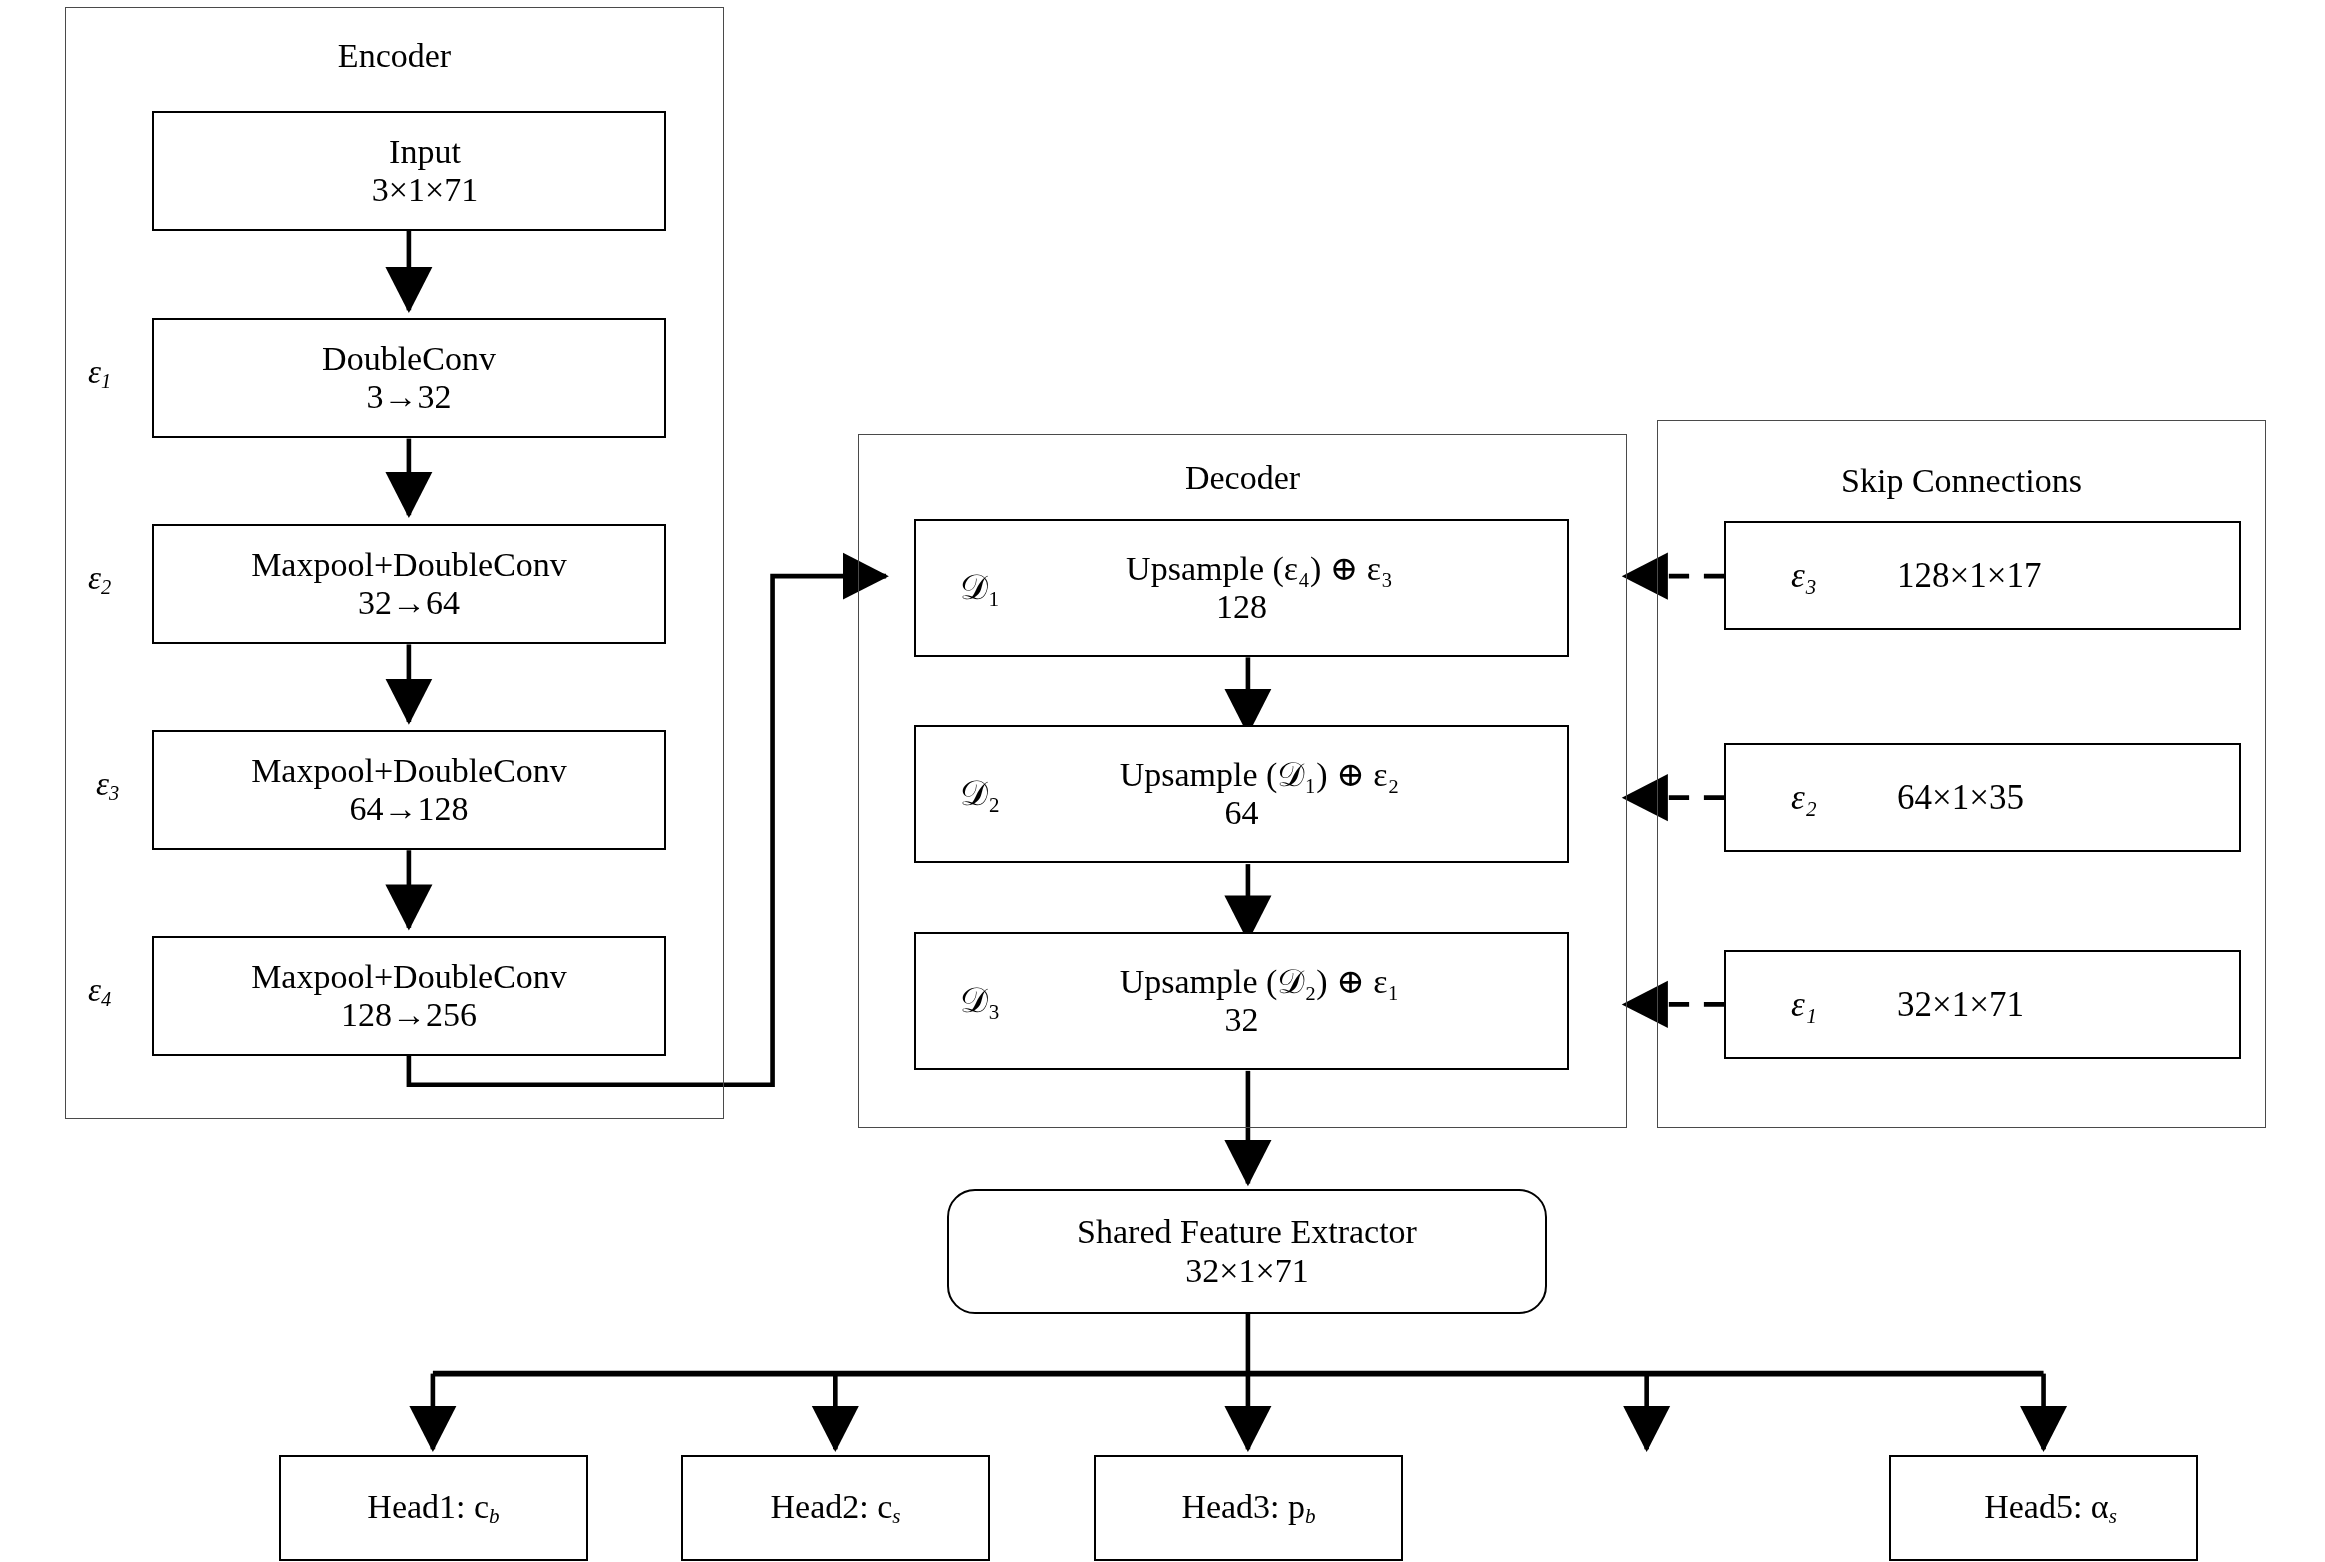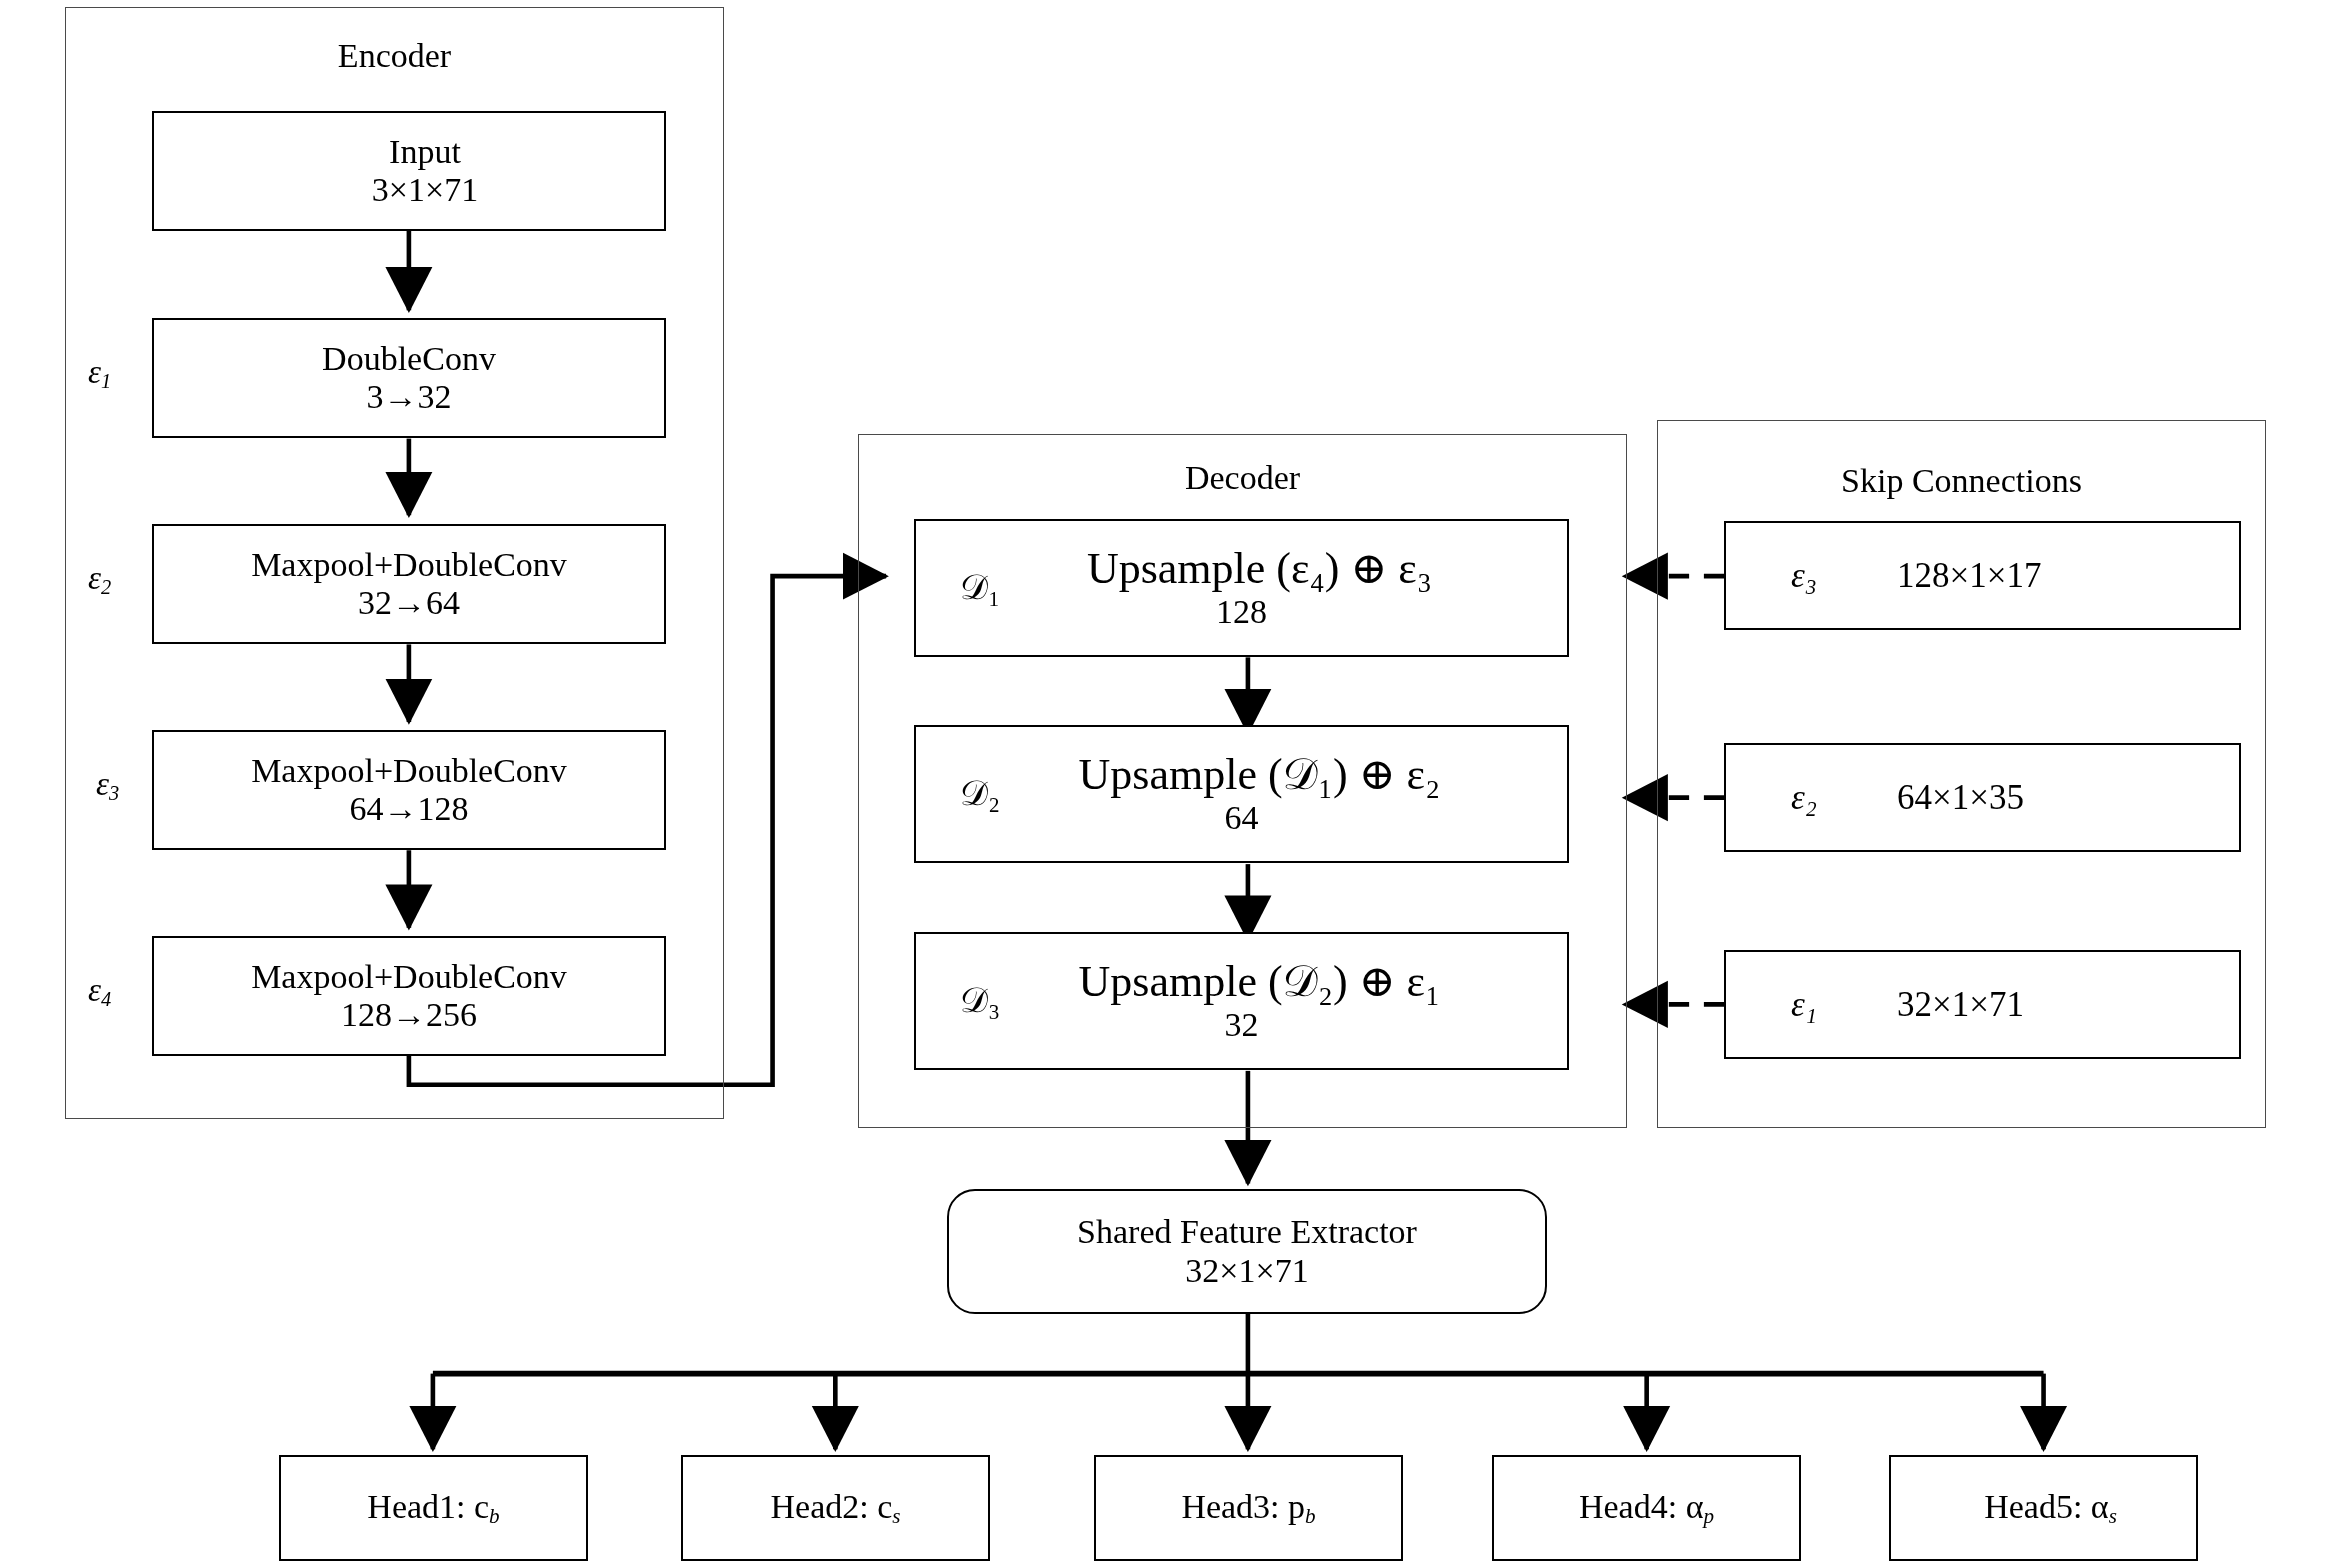--- a/index.html
+++ b/index.html
@@ -68,21 +68,21 @@
     font-family: "Liberation Serif", "DejaVu Serif", serif;
     white-space: nowrap;
   }
   .dec-body {
     position: absolute;
     left: 0; right: 0;
     top: 50%;
     transform: translateY(-50%);
     text-align: center;
   }
-  .dec-body .ln1 { font-size: 44px; white-space: nowrap; display:block;padding-left:36px; }
+  .dec-body .ln1 { font-size: 34px; white-space: nowrap; display:block;padding-left:36px; }
   .dec-body .ln2 { font-size: 34px; white-space: nowrap; display:block; }
 
   
   .node.skip { display: block; }
   .skip-tag {
     position: absolute;
     left: 65px;
     top: 50%;
     transform: translateY(-50%);
     font-size: 35px;
@@ -242,25 +242,20 @@
       <span>Head2: c</span><sub>s</sub>
     </div>
   </div>
 
   <div class="node single" style="left:1094px; top:1455px; width:309px; height:106px; font-size:37px;">
     <div class="ln1">
       <span>Head3: p</span><sub>b</sub>
     </div>
   </div>
 
-  <div class="node single" style="left:1492px; top:1455px; width:309px; height:106px; font-size:37px;">
-    <div class="ln1">
-      <span>Head4: α</span><sub>p</sub>
-    </div>
-  </div>
 
   <div class="node single" style="left:1889px; top:1455px; width:309px; height:106px; font-size:37px;padding-left:14px;">
     <div class="ln1">
       <span>Head5: α</span><sub>s</sub>
     </div>
   </div>
 
 </div>
 
 

